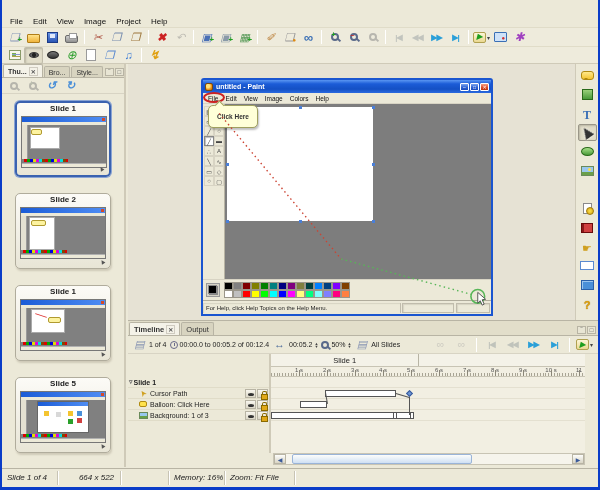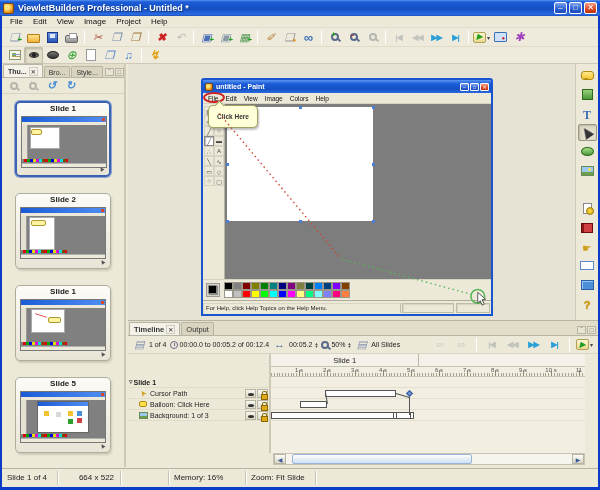--- a/index.html
+++ b/index.html
@@ -210,37 +210,28 @@
   .ri-tl-balloon{ width:8px; height:6px; background:#ffe24a; border:1px solid #b08a10; border-radius:2px; }
   .ri-tl-bg{ width:9px; height:7px; border:1px solid #6a8a5a; background:linear-gradient(180deg,#9ac8ee 0 60%,#6aa04a 60%); }
   .ri-tl-cursor{ font-size:8px; color:#d0a020; transform:rotate(-125deg); display:inline-block; }
   .tri { font-size:7px; color:#666; margin:0 1px; }
   .hscroll { position:absolute; left:145px; right:13px; bottom:2px; height:12px; background:#f6f4ec; border:1px solid #c8c4b4; display:flex; }
   .sbtn { width:12px; height:100%; background:linear-gradient(#fdfdfb,#d8d4c4); border:1px solid #b8b4a4; font-size:6px; color:#3a5a9a; display:flex; align-items:center; justify-content:center; }
   .sthumb { height:100%; background:linear-gradient(#fdfdfb,#cfe0f4); border:1px solid #9ab4d8; border-radius:2px; margin-left:6px; width:58%; }
 
   
   .statusbar { position:absolute; left:0; bottom:0; width:596px; height:19px; background:#ece9d8; border-top:1px solid #b8b4a4; display:flex; align-items:center; }
-  .scell { height:14px; font-size:8px; color:#222; padding:0 5px; line-height:14px; border-right:1px solid #c8c4b4; box-shadow:1px 0 0 #fff; white-space:nowrap; }
-  .scell.c1{ width:56px; } .scell.c2{ width:48px; text-align:center;margin-left:15px;} .scell.c3{ width:48px; } .scell.c4{ width:77px; } .scell.c5{ width:70px; } .scell.c6{ flex:1; border-right:none; box-shadow:none; }
+  .scell { height:14px; font-size:8px; color:#222; padding:0 5px; line-height:14px; border-right:1px solid #c8c4b4; box-shadow:1px 0 0 #fff; white-space:nowrap;font-style:italic; }
+  .scell.c1{ width:56px; } .scell.c2{ width:48px; text-align:center;margin-left:15px;} .scell.c3{ width:48px; } .scell.c4{ width:56px; } .scell.c5{ width:70px; } .scell.c6{ flex:1; border-right:none; box-shadow:none; }
 </style>
 </head>
 <body>
 
 <div class="win">
 
-  <div class="titlebar">
-    <span class="appicon"></span>
-    <span class="title-text">ViewletBuilder6 Professional - Untitled *</span>
-    <span class="winbtns">
-      <span class="wbtn">–</span>
-      <span class="wbtn">□</span>
-      <span class="wbtn close">✕</span>
-    </span>
-  </div>
 
   <div class="menubar" id="menubar">
       <span class="menu-item">File</span>
       <span class="menu-item">Edit</span>
       <span class="menu-item">View</span>
       <span class="menu-item">Image</span>
       <span class="menu-item">Project</span>
       <span class="menu-item">Help</span>
     </div>
   <div class="tb" id="toolbar-main">
@@ -740,16 +731,16 @@
       <span class="sthumb"></span>
       <span class="sbtn" style="margin-left:auto;">▶</span>
     </div>
   </div>
 
   <div class="statusbar">
     <span class="scell c1">Slide 1 of 4</span>
     <span class="scell c2">664 x 522</span>
     <span class="scell c3"></span>
     <span class="scell c4">Memory: 16%</span>
-    <span class="scell c5">Zoom: Fit Slide</span>
+    <span class="scell c5">Zoom: Fit File</span>
     <span class="scell c6"></span>
   </div>
 </div>
 
 </body></html>

